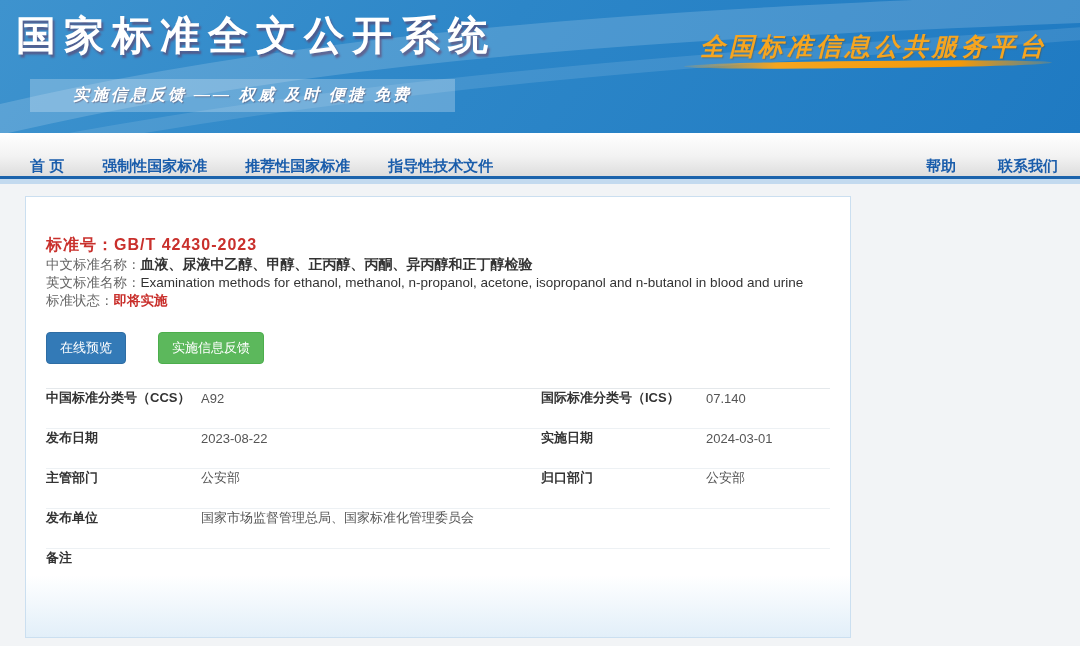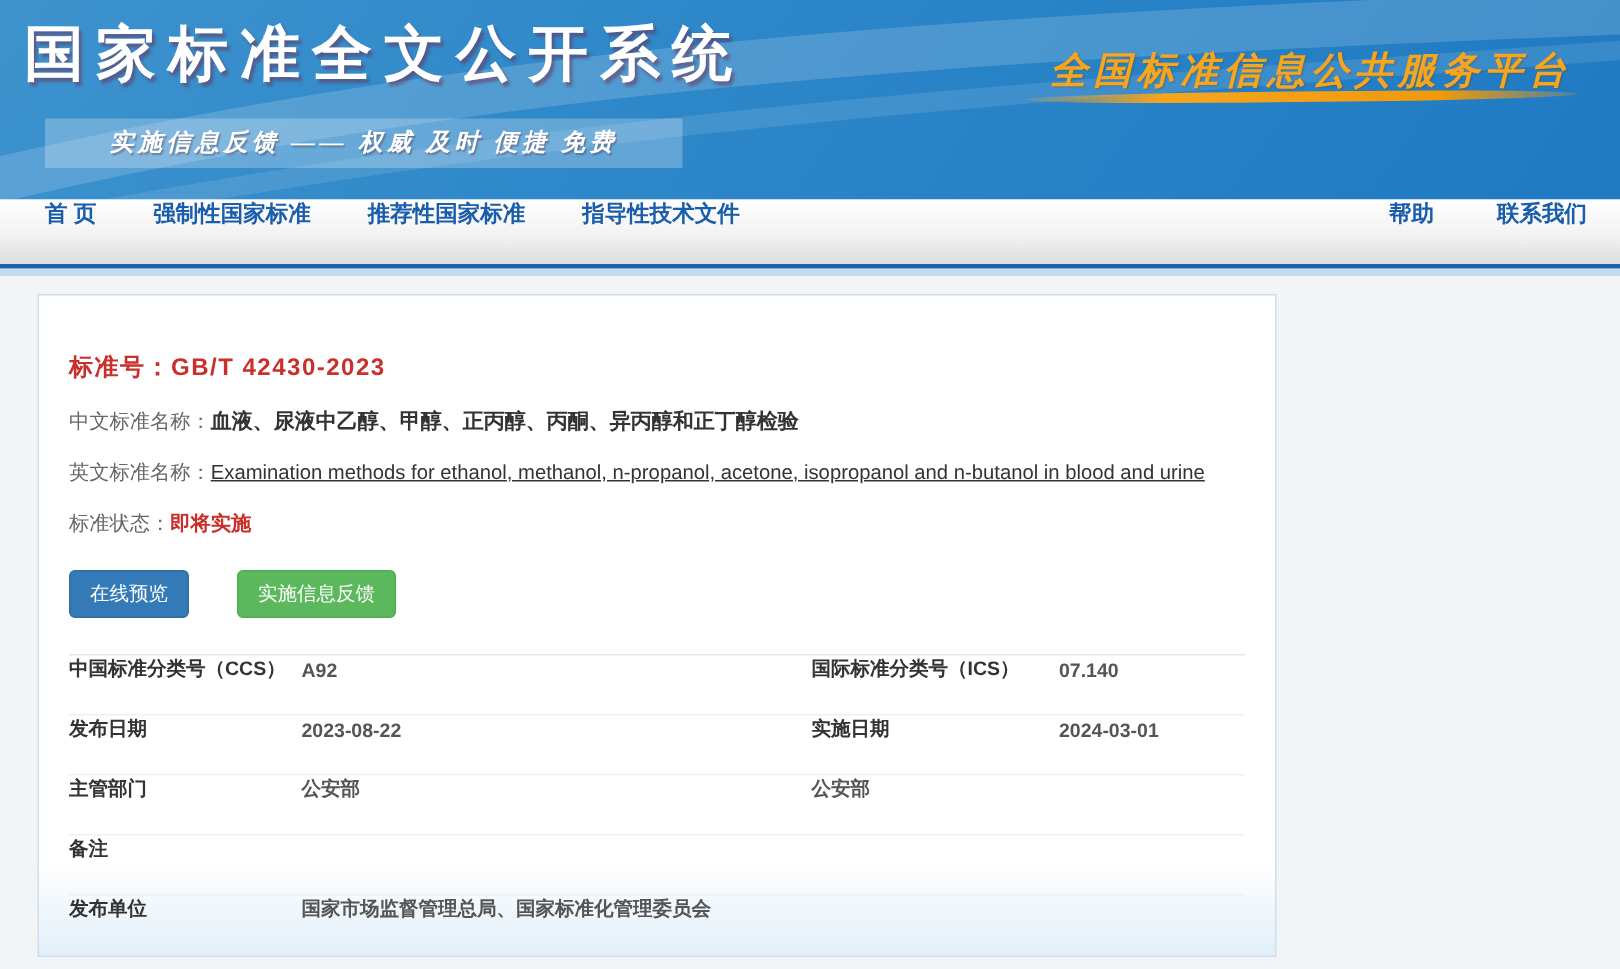--- a/index.html
+++ b/index.html
@@ -53,21 +53,21 @@
     border-radius:50% / 60%;
     transform:rotate(-0.6deg);
   }
 
   
   .nav {
     height:46px;
     background:linear-gradient(180deg,#ffffff 0%,#f2f2f2 55%,#dddddd 100%);
     border-bottom:3px solid #1b63ac;
     box-shadow:0 5px 0 rgba(190,215,238,0.9);
-    display:flex; align-items:flex-start;
+    display:flex; align-items:flex-end;
     padding:0 22px 0 30px;
     position:relative; z-index:2;
   }
   .nav-item {
     font-size:15px; font-weight:bold; color:#1a5dab;
     margin-right:38px; cursor:pointer; white-space:nowrap;
   }
   .nav-spacer { flex:1; }
   .nav-item.right { margin-right:0; margin-left:42px; }
 
@@ -77,24 +77,24 @@
     width:826px; height:442px;
     background:linear-gradient(180deg,#ffffff 0%,#ffffff 86%,#e2eff9 100%);
     border:1px solid #cbdff0;
     padding:0 20px;
   }
   .std-number {
     margin-top:38px;
     font-size:16px; font-weight:bold; color:#c9302c;
     letter-spacing:1px;
   }
-  .std-line { margin-top:16px; font-size:13.5px; color:#666; }
+  .std-line { font-size:13.5px; color:#666; }
   .std-line .lbl { color:#666; }
   .std-line .val-bold { color:#333; font-weight:bold; font-size:14px; }
-  .std-line .val { color:#333;text-decoration:underline; }
+  .std-line .val { color:#333; }
   .std-line .val-red { color:#c9302c; font-weight:bold; }
 
   .btn-row { margin-top:22px; display:flex; gap:32px; }
   .btn {
     font-size:13px; color:#ffffff; padding:6px 13px;
     border-radius:4px; border:1px solid transparent; cursor:pointer;
     font-family:inherit;
   }
   .btn-blue { background:#337ab7; border-color:#2e6da4; }
   .btn-green { background:#5cb85c; border-color:#4cae4c; }
@@ -106,21 +106,21 @@
     display:flex; align-items:flex-start; min-height:40px;
     border-bottom:1px solid #edf1f4;
     font-size:13px;
   }
   .drow:last-child { border-bottom:none; }
   .dcell { display:flex; align-items:center; }
   .dcell.half { width:495px; }
   .dcell.rest { flex:1; }
   .dlabel { width:155px; font-weight:bold; color:#333; flex-shrink:0; }
   .dlabel.w2 { width:165px; }
-  .dvalue { color:#555;font-weight:bold; }
+  .dvalue { color:#555; }
 </style>
 </head>
 <body>
 
 <div class="header">
   <svg class="swoosh" width="1080" height="133" viewBox="0 0 1080 133">
     <path d="M-120,150 C260,45 620,25 1160,5" stroke="rgba(255,255,255,0.16)" stroke-width="30" fill="none"></path>
     <path d="M-120,178 C320,78 720,60 1160,28" stroke="rgba(255,255,255,0.11)" stroke-width="13" fill="none"></path>
   </svg>
   <div class="header-title">国家标准全文公开系统</div>
@@ -189,32 +189,33 @@
         <span class="dvalue">2024-03-01</span>
       </div>
     </div>
 
     <div class="drow">
       <div class="dcell half">
         <span class="dlabel">主管部门</span>
         <span class="dvalue">公安部</span>
       </div>
       <div class="dcell rest">
+        <span class="dlabel w2">归口部门</span>
         <span class="dvalue">公安部</span>
+      </div>
+    </div>
+
+    <div class="drow">
+      <div class="dcell rest">
+        <span class="dlabel">发布单位</span>
+        <span class="dvalue">国家市场监督管理总局、国家标准化管理委员会</span>
       </div>
     </div>
 
     <div class="drow">
       <div class="dcell rest">
         <span class="dlabel">备注</span>
         <span class="dvalue"></span>
       </div>
     </div>
 
-    <div class="drow">
-      <div class="dcell rest">
-        <span class="dlabel">发布单位</span>
-        <span class="dvalue">国家市场监督管理总局、国家标准化管理委员会</span>
-      </div>
-    </div>
-
   </div>
 </div>
 
 </body></html>

